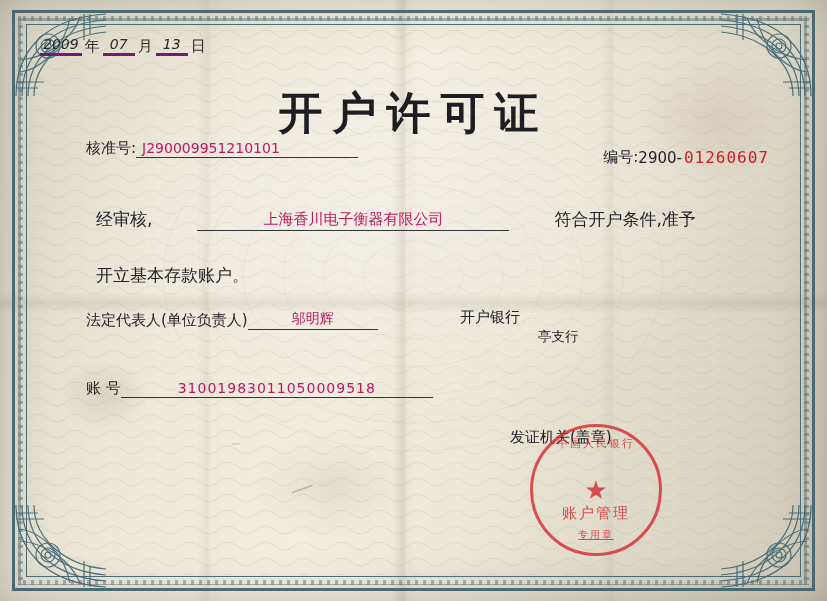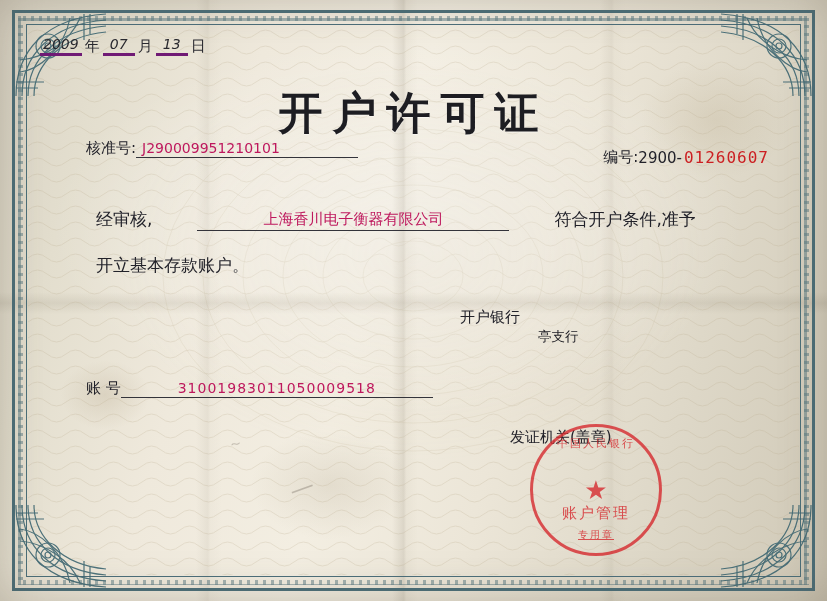--- a/index.html
+++ b/index.html
@@ -150,21 +150,21 @@
   #serial-red {
     color: #cc1f22;
     font-family: "DejaVu Sans Mono", "Liberation Mono", monospace;
     font-size: 16px;
     letter-spacing: 1px;
   }
 
   
   #row-body1 { left: 56px; top: 172px; gap: 45px; }
   #company-name { width: 300px; font-size: 15px; }
-  #row-body2 { left: 56px; top: 218px; }
+  #row-body2 { left: 56px; top: 228px; }
 
   
   #row-legal { left: 46px; top: 272px; }
   #legal-rep { width: 118px; }
   #row-bank { left: 420px; top: 272px; flex-direction: column; }
   #bank-name {
     width: 228px;
     white-space: normal;
     line-height: 1.25;
     font-size: 13.5px;
@@ -364,20 +364,24 @@
     <div class="row" id="row-body1">
       <span class="lbl big">经审核,</span>
       <span class="fill" id="company-name">上海香川电子衡器有限公司</span>
       <span class="lbl big">符合开户条件,准予</span>
     </div>
 
     <div class="row" id="row-body2">
       <span class="lbl big">开立基本存款账户。</span>
     </div>
 
+    <div class="row" id="row-legal">
+      <span class="lbl">法定代表人(单位负责人)</span>
+      <span class="fill" id="legal-rep">邬明辉</span>
+    </div>
 
     <div class="row" id="row-bank">
       <span class="lbl">开户银行</span>
     </div>
     <div id="bank-name-2">亭支行</div>
 
     <div class="row" id="row-account">
       <span class="lbl">账 号</span>
       <span class="fill" id="account-value">31001983011050009518</span>
     </div>

